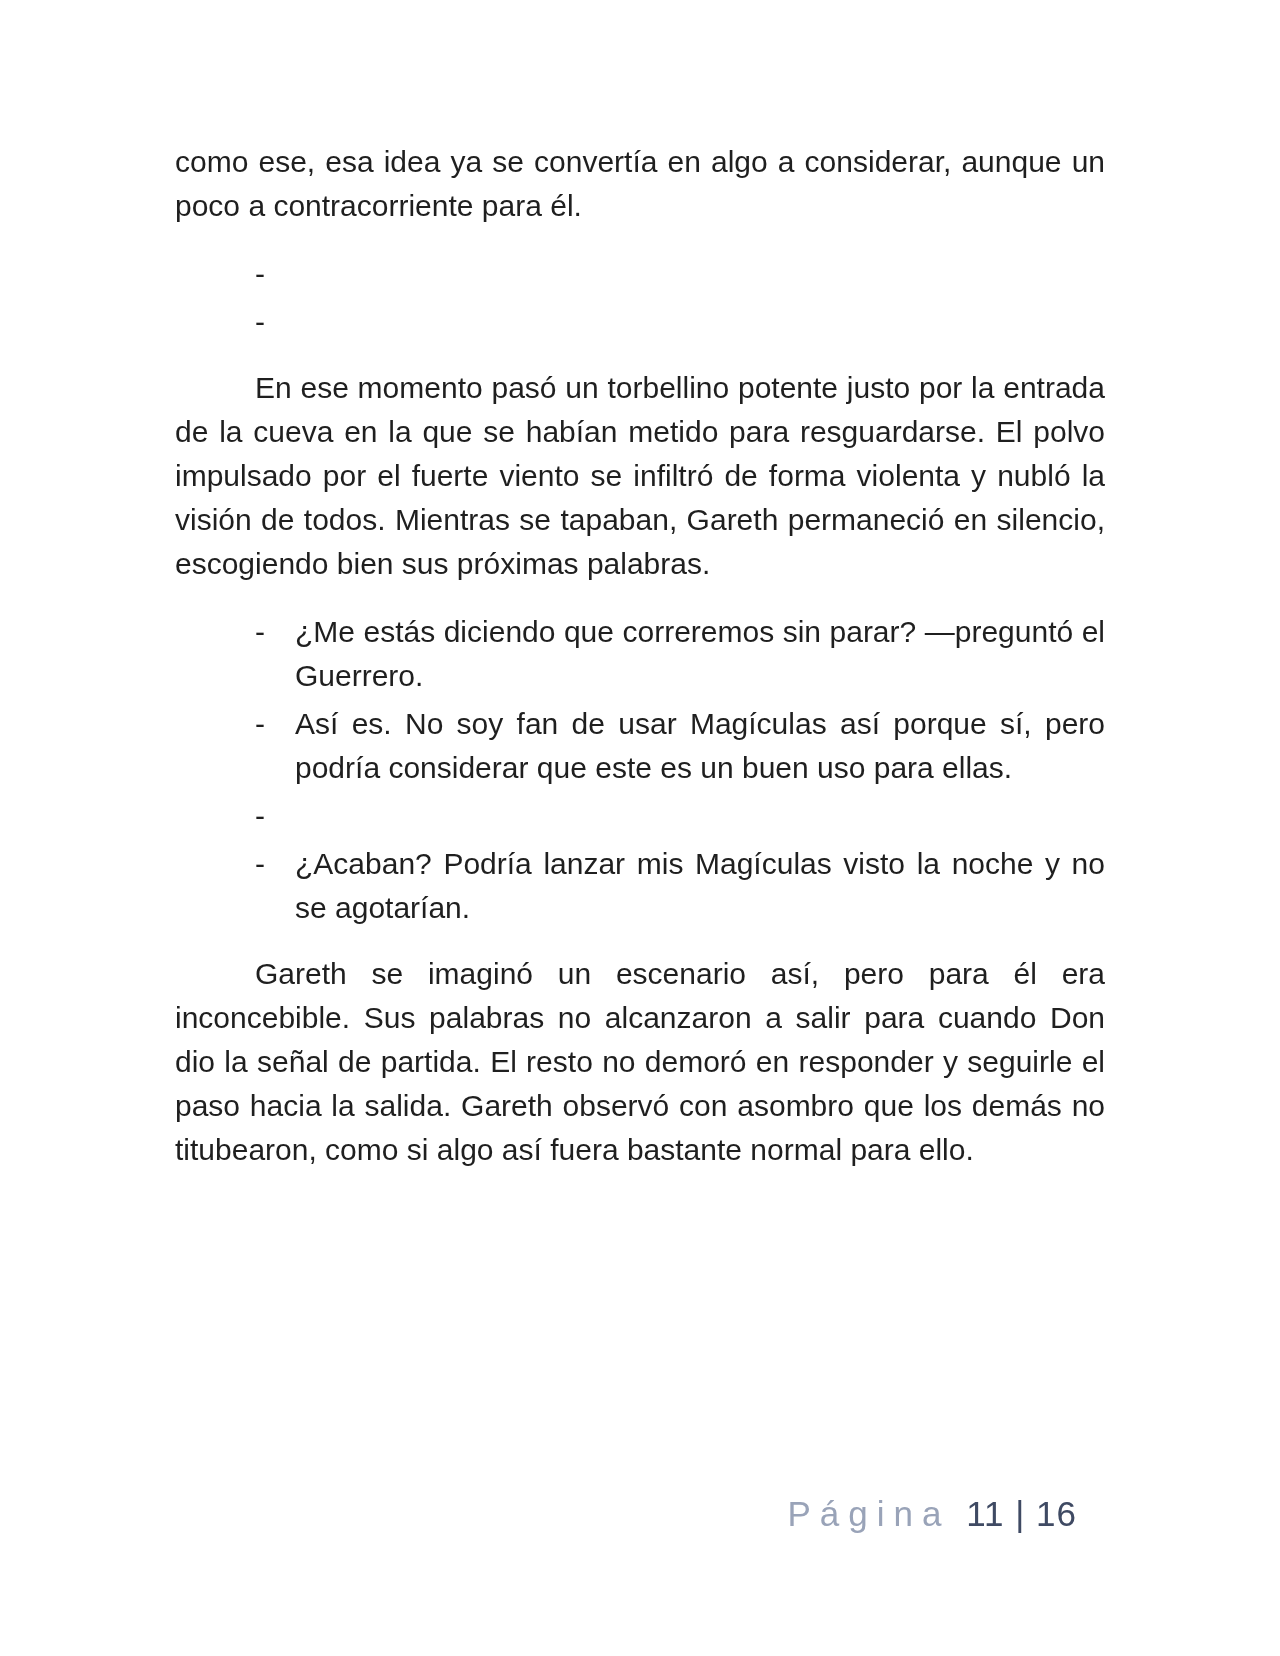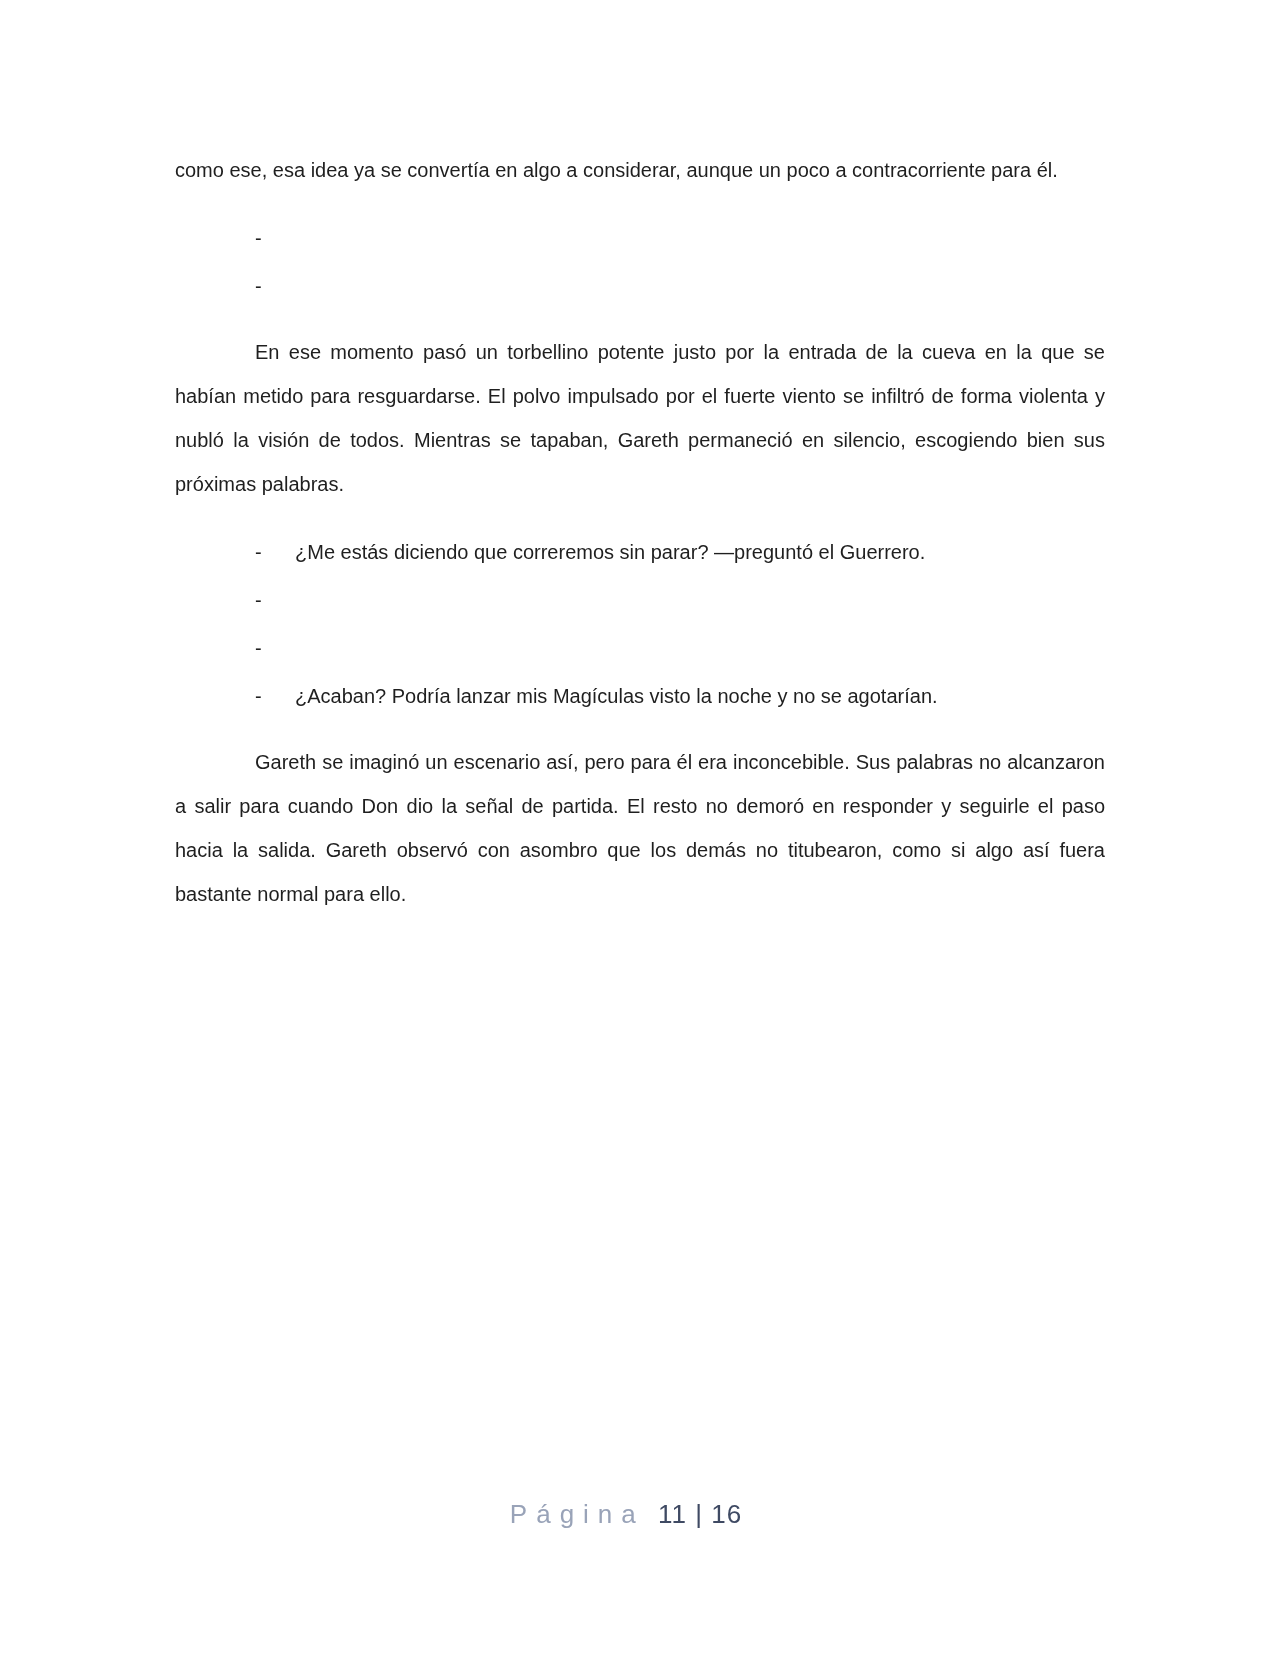--- a/index.html
+++ b/index.html
@@ -12,23 +12,23 @@
     width: 1280px;
     height: 1656px;
     background: #ffffff;
     overflow: hidden;
     font-family: "Liberation Sans", sans-serif;
     color: #1f1f1f;
   }
   .content {
     position: absolute;
     left: 175px;
-    top: 148px;
+    top: 140px;
     width: 930px;
-    font-size: 20px;
+    font-size: 30px;
     line-height: 44px;
     text-align: justify;
   }
   .para {
     margin: 0 0 24px 0;
   }
   .para.indent {
     text-indent: 80px;
   }
   .list {
@@ -47,22 +47,22 @@
     flex: 1 1 auto;
     text-align: justify;
   }
   .footer {
     position: absolute;
     left: 175px;
     top: 1496px;
     width: 930px;
     padding-right: 28px;
     box-sizing: border-box;
-    text-align: center;
-    font-size: 26px;
+    text-align: right;
+    font-size: 35px;
     line-height: 36px;
     white-space: nowrap;
   }
   .footer-word {
     color: #99a3b8;
     letter-spacing: 9px;
   }
   .footer-num {
     color: #3f4a63;
     margin-left: 6px;
@@ -88,20 +88,21 @@
 
     <p class="para indent">En ese momento pasó un torbellino potente justo por la entrada de la cueva en la que se habían metido para resguardarse. El polvo impulsado por el fuerte viento se infiltró de forma violenta y nubló la visión de todos. Mientras se tapaban, Gareth permaneció en silencio, escogiendo bien sus próximas palabras.</p>
 
     <div class="list">
       <div class="li">
         <span class="marker">-</span>
         <span class="li-text">¿Me estás diciendo que correremos sin parar? —preguntó el Guerrero.</span>
       </div>
       <div class="li">
         <span class="marker">-</span>
+        <span class="li-text">Así es. No soy fan de usar Magículas así porque sí, pero podría considerar que este es un buen uso para ellas.</span>
       </div>
       <div class="li">
         <span class="marker">-</span>
       </div>
       <div class="li">
         <span class="marker">-</span>
         <span class="li-text">¿Acaban? Podría lanzar mis Magículas visto la noche y no se agotarían.</span>
       </div>
     </div>
 

